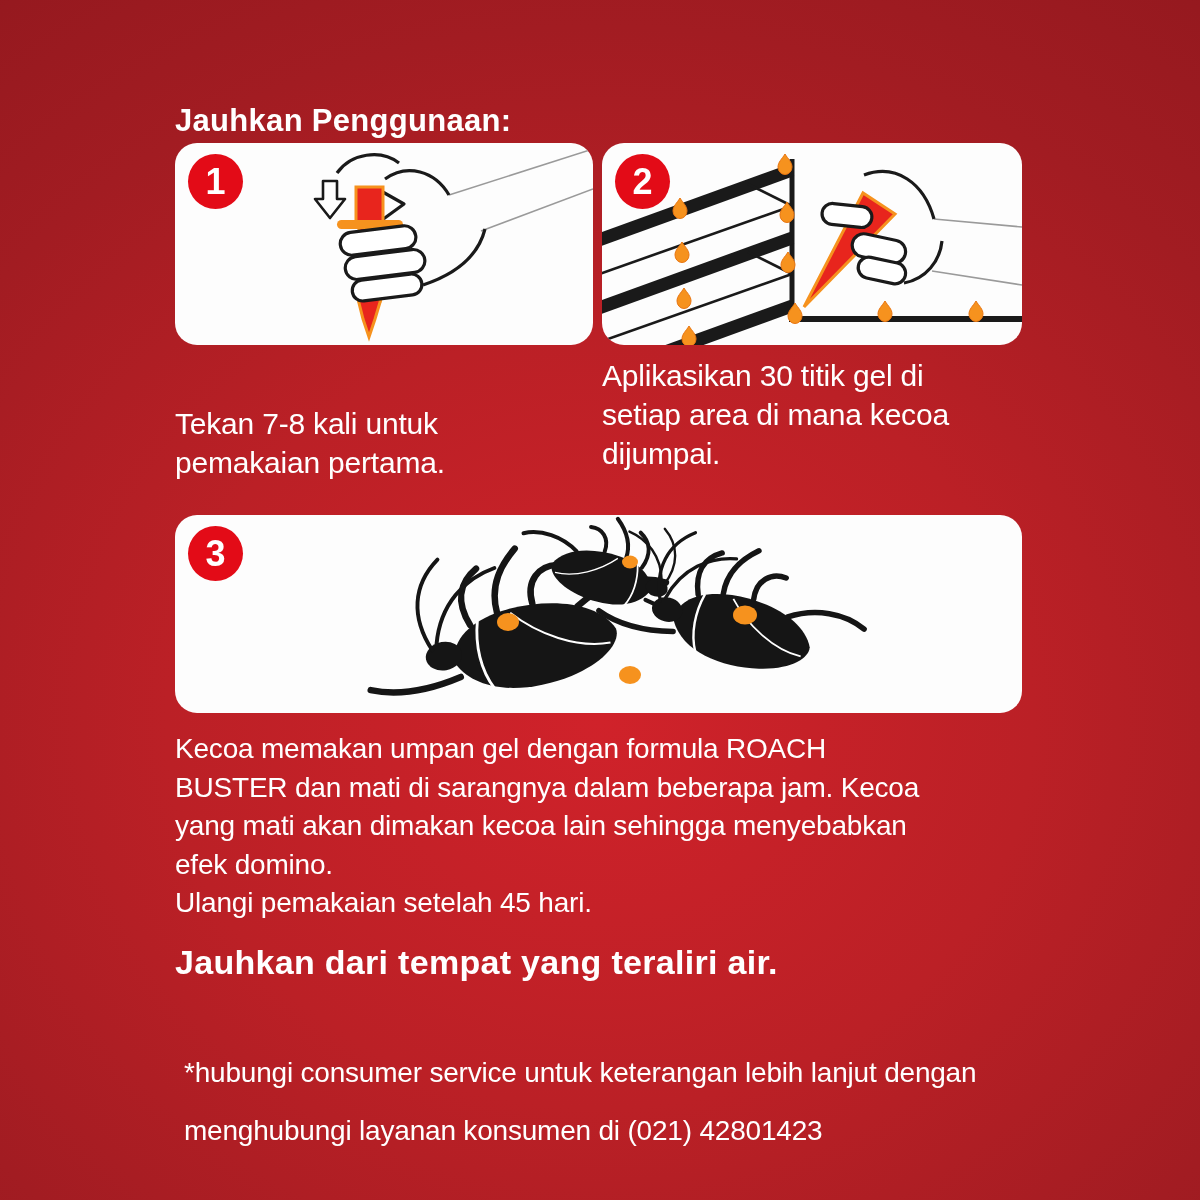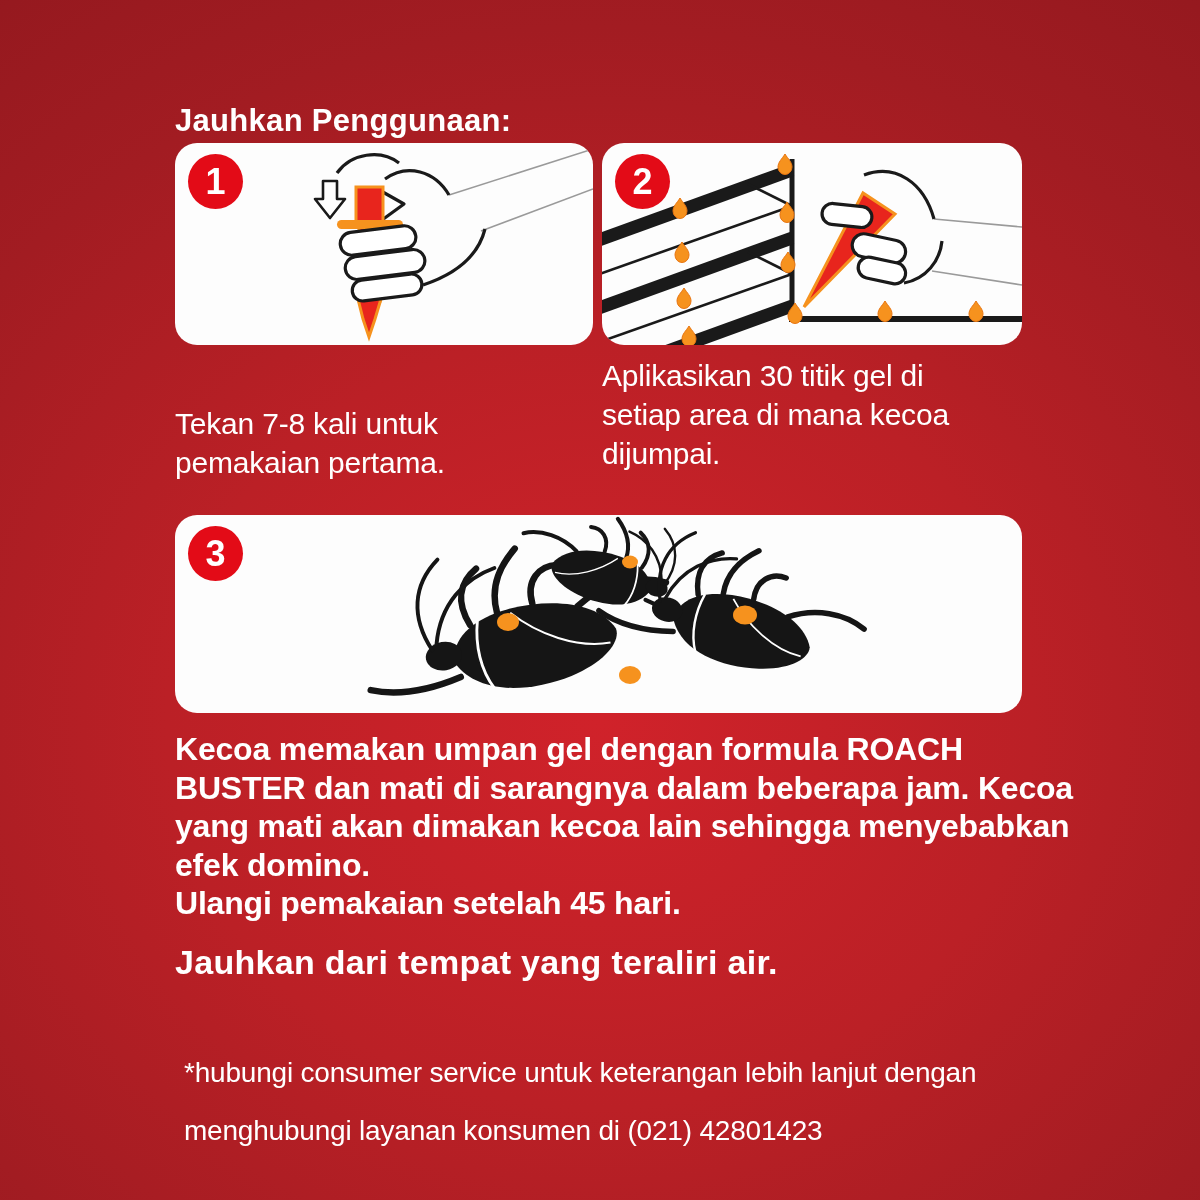--- a/index.html
+++ b/index.html
@@ -26,21 +26,21 @@
     display:flex;align-items:center;justify-content:center;z-index:5;
   }
   .caption{
     position:absolute;color:#fff;font-size:30px;line-height:39px;
     white-space:pre-line;letter-spacing:-.2px;
   }
   .caption-1{left:0;top:356px;width:420px;margin-top:48px;}
   .caption-2{left:427px;top:356px;width:426px;}
   .description{
     position:absolute;left:0;top:730px;width:900px;color:#fff;
-    font-size:32px;line-height:38.5px;white-space:pre-line;letter-spacing:-.2px;font-weight:bold;
+    font-size:28px;line-height:38.5px;white-space:pre-line;letter-spacing:-.2px;
   }
   .warning{
     position:absolute;left:0;top:943px;width:900px;color:#fff;
     font-size:34px;font-weight:bold;letter-spacing:.3px;
   }
   .footnote{
     position:absolute;left:9px;top:1044px;width:900px;color:#fff;
     font-size:28px;line-height:58px;white-space:pre-line;letter-spacing:-.2px;
   }
   .illus{position:absolute;inset:0;width:100%;height:100%;}

